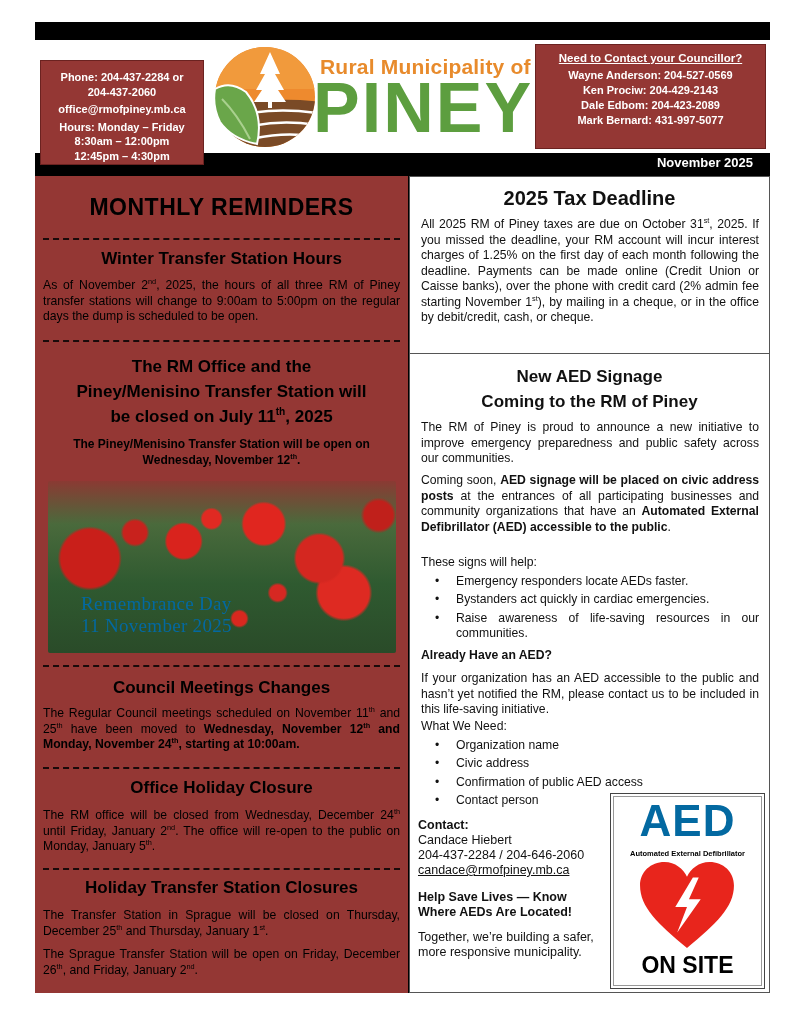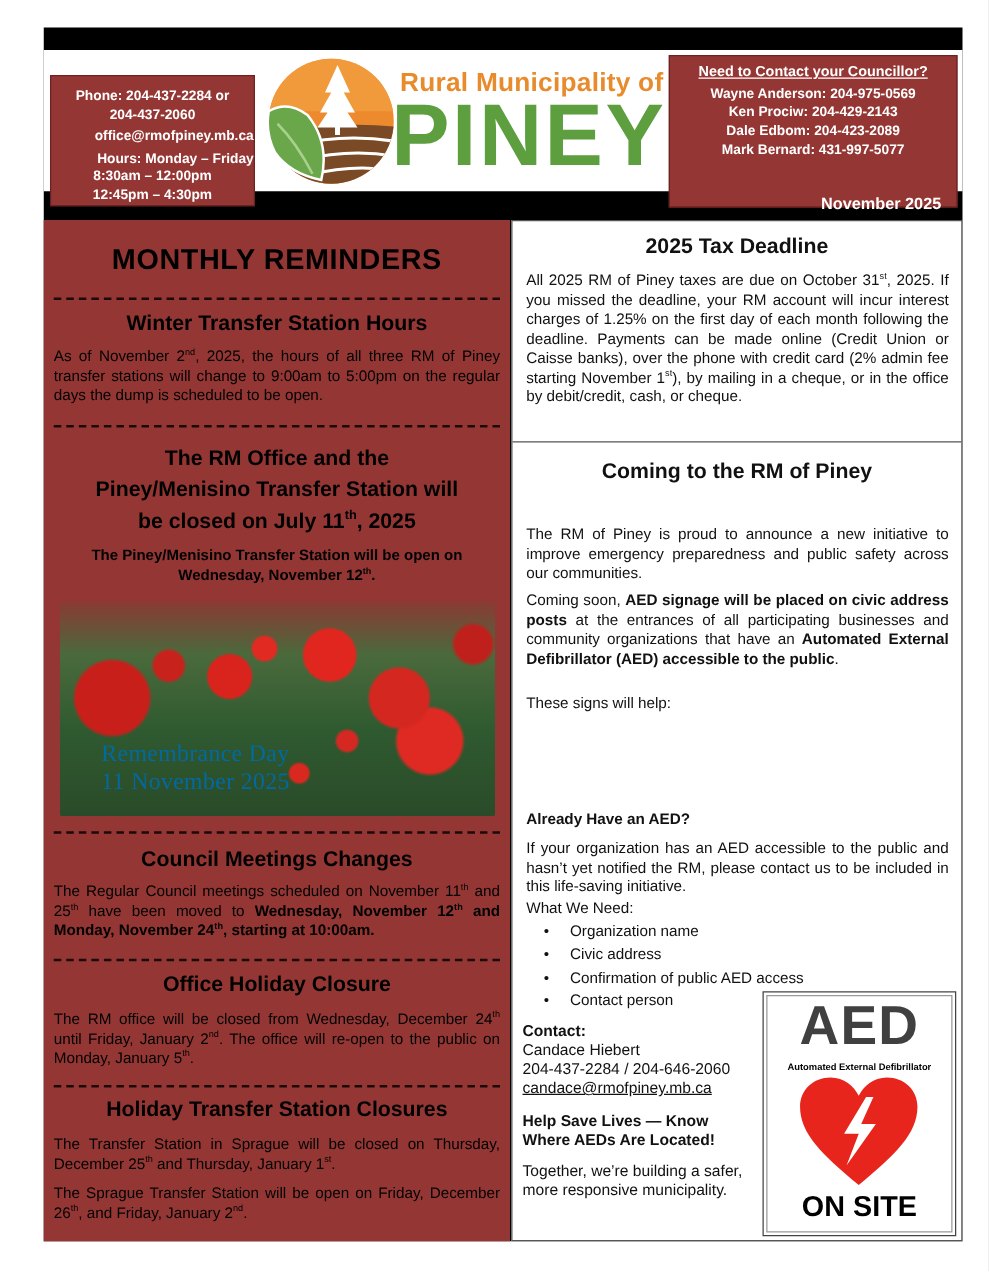--- a/index.html
+++ b/index.html
@@ -5,22 +5,22 @@
   html, body { margin:0; padding:0; background:#ffffff; }
   body { width:791px; height:1024px; position:relative; overflow:hidden; font-family:"Liberation Sans", sans-serif; }
   sup { font-size:0.6em; line-height:0; vertical-align:super; }
 
   #frame { position:absolute; left:35px; top:22px; width:735px; height:971px; background:#000; }
 
   
   #header-strip { position:absolute; left:35px; top:40px; width:735px; height:113px; background:#fff; }
   .maroon-box { position:absolute; background:#943734; color:#fff; font-weight:bold; text-align:center; border:1px solid #6b2220; box-sizing:border-box; }
   #contact-box { left:40px; top:60px; width:164px; height:105px; font-size:11px; line-height:14.5px; padding-top:9px; }
-  #contact-box .gap { margin-top:3px;text-align:right; }
-  #councillor-box { left:535px; top:44px; width:231px; height:122px; font-size:11px; line-height:15px; padding-top:6px; }
+  #contact-box .gap { margin-top:3px; }
+  #councillor-box { left:535px; top:44px; width:231px; height:105px; font-size:11px; line-height:15px; padding-top:6px; }
   #councillor-box .heading { text-decoration:underline; margin-bottom:2px; font-size:11.5px; }
 
   #logo { position:absolute; left:212px; top:44px; width:320px; height:106px; }
   #logo-title { position:absolute; left:320px; top:55px; color:#e88b2c; font-size:21px; font-weight:bold; letter-spacing:0.2px; }
   #logo-piney { position:absolute; left:313px; top:68px; color:#5d9e3f; font-size:70px; font-weight:bold; letter-spacing:2px; line-height:80px; }
 
   #issue-date { position:absolute; right:38px; top:155px; color:#fff; font-weight:bold; font-size:13px; }
 
   
   #left-col { position:absolute; left:35px; top:176px; width:373px; height:817px; background:#943734; color:#fff; }
@@ -56,21 +56,21 @@
   ul.bullets li:before { content:"•"; position:absolute; left:-21px; }
 
   #aed-contact { position:absolute; left:418px; top:818px; width:190px; text-align:left; color:#111; font-size:12.5px; line-height:15px; }
   #aed-contact .lbl { font-weight:bold; }
   #aed-contact a { color:#111; text-decoration:underline; }
   #aed-contact .cta { font-weight:bold; margin-top:12px; }
   #aed-contact .closing { margin-top:10px; }
 
   #aed-sign { position:absolute; left:610px; top:793px; width:155px; height:196px; border:1px solid #444; box-sizing:border-box; background:#fff; }
   #aed-sign-inner { position:absolute; left:2px; top:2px; right:2px; bottom:2px; border:1px solid #999; }
-  #aed-sign-title { position:absolute; left:0; width:100%; top:3px; text-align:center; font-weight:bold; font-size:44px; line-height:48px; color:#404040; letter-spacing:1px; }
+  #aed-sign-title { position:absolute; left:0; width:100%; top:3px; text-align:center; font-weight:bold; font-size:44px; line-height:48px; color:#0369a1; letter-spacing:1px; }
   #aed-sign-sub { position:absolute; left:0; width:100%; top:55px; text-align:center; font-weight:bold; font-size:7.5px; color:#000; }
   #aed-heart { position:absolute; left:27px; top:66px; width:98px; height:90px; }
   #aed-sign-foot { position:absolute; left:0; width:100%; top:158px; text-align:center; font-weight:bold; font-size:23px; color:#000; }
 </style>
 </head>
 <body>
 
 <div id="frame"></div>
 <div id="header-strip"></div>
 
@@ -100,21 +100,21 @@
     <rect x="56" y="56" width="4" height="8" fill="#fff"></rect>
   </g>
   <path d="M3 45 Q18 36 34 48 Q52 70 45 100 Q20 95 8 78 Q0 62 3 45 Z" fill="#6aa64a" stroke="#fff" stroke-width="2"></path>
   <path d="M10 55 Q25 70 38 95" stroke="#a9d08e" stroke-width="2" fill="none"></path>
 </svg>
 <div id="logo-title">Rural Municipality of</div>
 <div id="logo-piney">PINEY</div>
 
 <div id="councillor-box" class="maroon-box">
   <div class="heading">Need to Contact your Councillor?</div>
-  <div>Wayne Anderson: 204-975-0569</div>
+  <div>Wayne Anderson: 204-527-0569</div>
   <div>Ken Prociw: 204-429-2143</div>
   <div>Dale Edbom: 204-423-2089</div>
   <div>Mark Bernard: 431-997-5077</div>
 </div>
 
 <div id="issue-date">November 2025</div>
 
 <div id="left-col"></div>
 
 <div class="lc-title" style="left:35px;top:194px;font-size:23px;letter-spacing:0.5px;">MONTHLY REMINDERS</div>
@@ -146,34 +146,40 @@
 <div class="lc-body" style="left:43px;top:808px;"><span>The RM office will be closed from Wednesday, December 24</span><sup>th</sup><span> until Friday, January 2</span><sup>nd</sup><span>. The office will re-open to the public on Monday, January 5</span><sup>th</sup><span>.</span></div>
 
 <div class="dash" style="left:43px;top:868px;"></div>
 <div class="lc-title" style="left:35px;top:878px;font-size:17px;">Holiday Transfer Station Closures</div>
 <div class="lc-body" style="left:43px;top:908px;"><span>The Transfer Station in Sprague will be closed on Thursday, December 25</span><sup>th</sup><span> and Thursday, January 1</span><sup>st</sup><span>.</span></div>
 <div class="lc-body" style="left:43px;top:947px;"><span>The Sprague Transfer Station will be open on Friday, December 26</span><sup>th</sup><span>, and Friday, January 2</span><sup>nd</sup><span>.</span></div>
 
 <div id="right-col"></div>
 
 <div id="tax-box">
-  <div class="rc-title" style="top:10px;font-size:17px;">2025 Tax Deadline</div>
+  <div class="rc-title" style="top:10px;font-size:20px;">2025 Tax Deadline</div>
   <div class="rc-body" style="top:40px;"><span>All 2025 RM of Piney taxes are due on October 31</span><sup>st</sup><span>, 2025. If you missed the deadline, your RM account will incur interest charges of 1.25% on the first day of each month following the deadline. Payments can be made online (Credit Union or Caisse banks), over the phone with credit card (2% admin fee starting November 1</span><sup>st</sup><span>), by mailing in a cheque, or in the office by debit/credit, cash, or cheque.</span></div>
 </div>
 
 <div class="rc-title" style="left:410px;width:359px;top:364px;font-size:17px;line-height:25px;">
+  <div>New AED Signage</div>
   <div>Coming to the RM of Piney</div>
 </div>
 
 <div class="rc-body" style="left:421px;top:420px;">The RM of Piney is proud to announce a new initiative to improve emergency preparedness and public safety across our communities.</div>
 
 <div class="rc-body" style="left:421px;top:473px;"><span>Coming soon, </span><b>AED signage will be placed on civic address posts</b><span> at the entrances of all participating businesses and community organizations that have an </span><b>Automated External Defibrillator (AED) accessible to the public</b><span>.</span></div>
 
 <div class="rc-body" style="left:421px;top:555px;">
   <div>These signs will help:</div>
+  <ul class="bullets" style="margin-top:3px;">
+    <li style="margin-bottom:3px;">Emergency responders locate AEDs faster.</li>
+    <li style="margin-bottom:3px;">Bystanders act quickly in cardiac emergencies.</li>
+    <li>Raise awareness of life-saving resources in our communities.</li>
+  </ul>
 </div>
 
 <div class="rc-body" style="left:421px;top:648px;font-weight:bold;">Already Have an AED?</div>
 <div class="rc-body" style="left:421px;top:671px;">If your organization has an AED accessible to the public and hasn’t yet notified the RM, please contact us to be included in this life-saving initiative.</div>
 
 <div class="rc-body" style="left:421px;top:719px;">
   <div>What We Need:</div>
   <ul class="bullets" style="margin-top:3px;">
     <li style="margin-bottom:3px;">Organization name</li>
     <li style="margin-bottom:3px;">Civic address</li>

